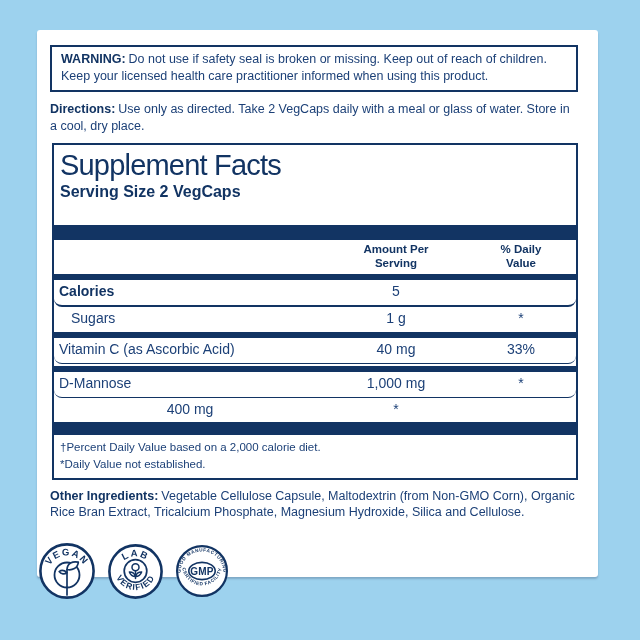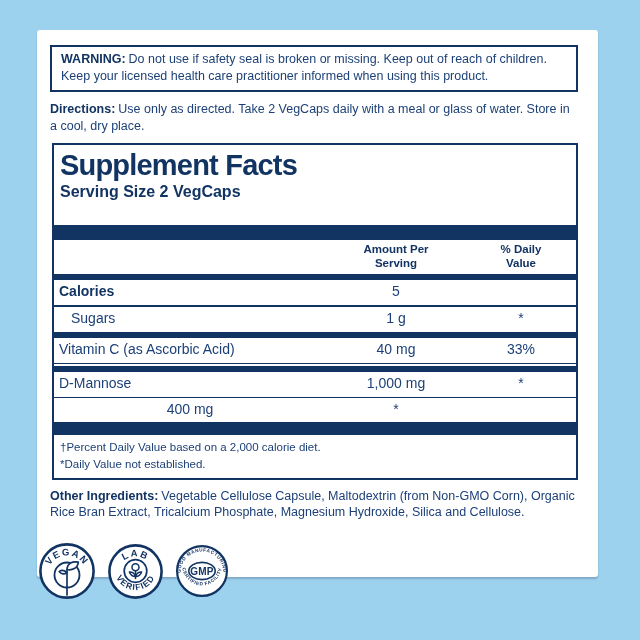--- a/index.html
+++ b/index.html
@@ -43,41 +43,42 @@
 
   
   .sf-box{
     margin:9px 20px 0 15px;
     border:2px solid var(--navy);
     color:var(--ink);
   }
   .sf-head{padding:5px 8px 0 6px;}
   .sf-title{
     font-size:29px;
-    font-weight:bold;
+    font-weight:normal;
     letter-spacing:-0.8px;
     color:var(--navy);
     line-height:1.05;
   }
   .sf-serving{
     font-size:16px;
     font-weight:bold;
     color:var(--navy);
     margin-top:3px;
     margin-bottom:24px;
   }
   .bar{background:var(--navy);width:100%;}
   .bar.h15{height:15px;}
   .bar.h6{height:6px;}
   .bar.h13{height:13px;}
   .sf-grid{
     display:grid;
     grid-template-columns:1fr 150px 100px;
     align-items:start;
     padding:2px 5px;
+    border-radius:8px;
   }
   .sf-colhead{padding:3px 5px 3px;}
   .sf-colhead .hd{
     font-size:11.5px;
     font-weight:bold;
     text-align:center;
     line-height:1.2;
     color:var(--navy);
     white-space:pre-line;
   }

